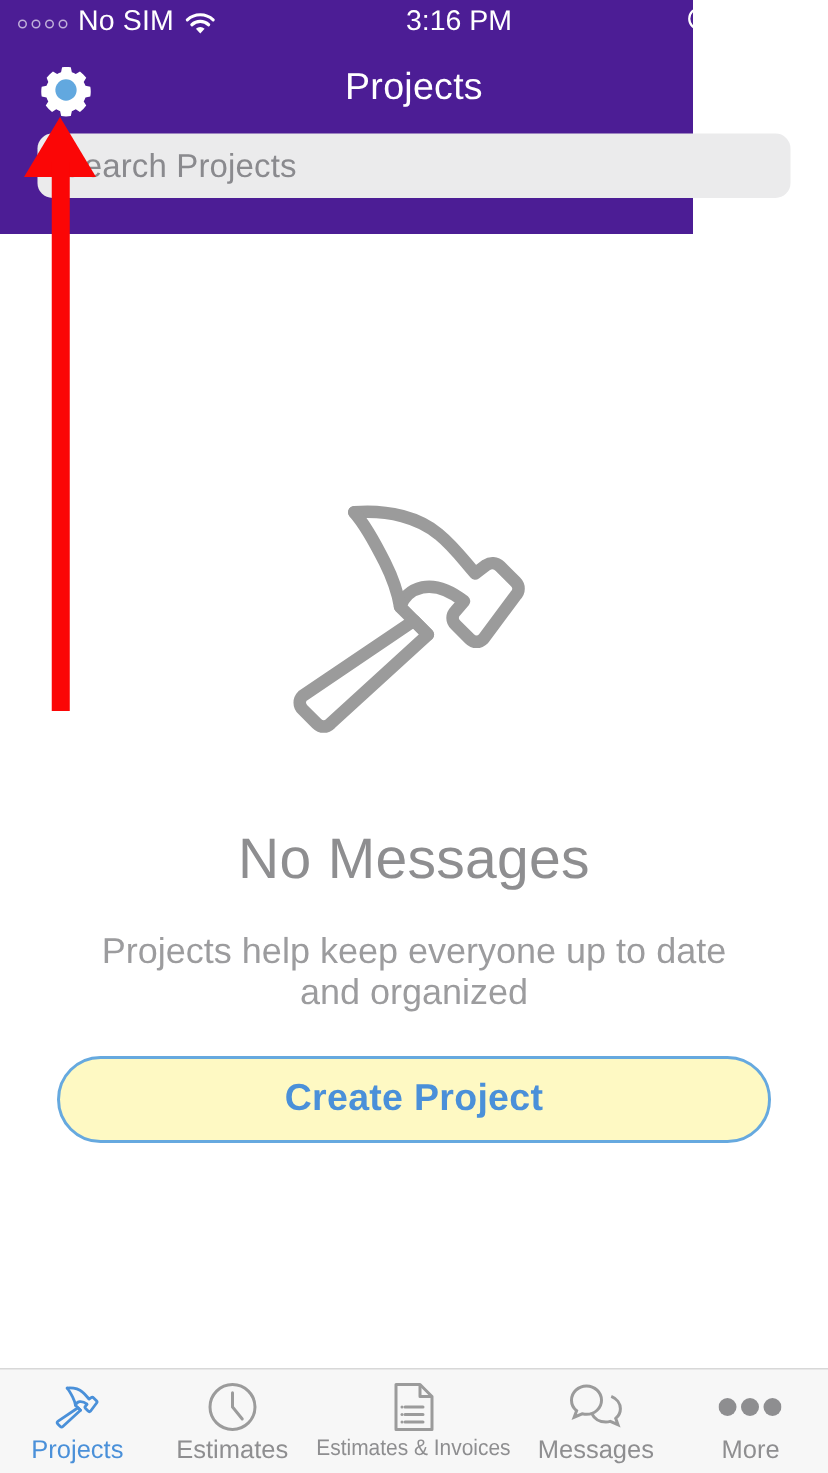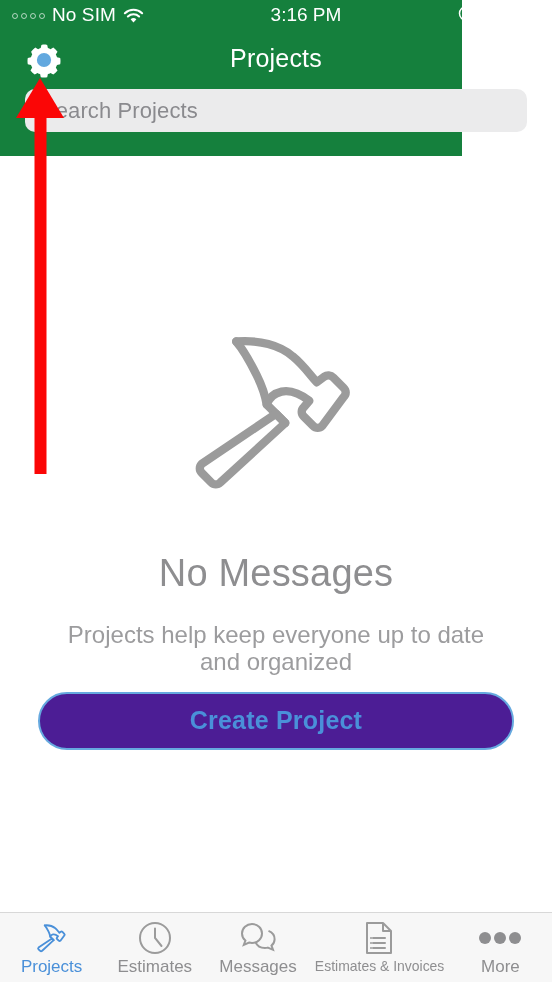--- a/index.html
+++ b/index.html
@@ -13,21 +13,21 @@
   #app {
     position: relative;
     width: 552px; height: 982px;
     background: #ffffff;
   }
 
   
   .header {
     position: absolute; left: 0; top: 0;
     width: 462px; height: 156px;
-    background: #15803d;
+    background: #4c1d95;
   }
 
   
   .statusbar {
     position: absolute; left: 0; top: 0;
     width: 552px; height: 30px;
     color: #ffffff;
   }
   .sb-left {
     position: absolute; left: 12px; top: 0;
@@ -118,24 +118,24 @@
   .empty-title {
     margin-top: 46px;
     font-size: 38px; font-weight: 400; color: #8E8E90; letter-spacing: 0.2px;
   }
   .empty-sub {
     margin-top: 26px;
     font-size: 24px; font-weight: 400; color: #9C9C9E;
     line-height: 1.14; text-align: center; max-width: 420px;
   }
   .create-btn {
-    margin-top: 16px;
+    margin-top: 28px;
     width: 476px; height: 58px;
     border: 2px solid #66A9DF; border-radius: 29px;
-    background: #4c1d95;
+    background: #fef9c3;
     display: flex; align-items: center; justify-content: center;
     color: #4A90D9; font-size: 25px; font-weight: 700; letter-spacing: 0.2px;
     cursor: pointer;
   }
 
   
   .tabbar {
     position: absolute; left: 0; bottom: 0;
     width: 552px; height: 70px;
     background: #F7F7F7;
@@ -285,46 +285,46 @@
     <div class="tab">
       <span class="tab-ico">
         <svg width="34" height="34" viewBox="0 0 34 34" fill="none">
           <circle cx="17" cy="17" r="15" stroke="#9B9B9B" stroke-width="2"></circle>
           <path d="M17 7.5 V17 L23.5 25" stroke="#9B9B9B" stroke-width="2" stroke-linecap="round"></path>
         </svg>
       </span>
       <span class="tab-label">Estimates</span>
     </div>
 
-    <div class="tab">
-      <span class="tab-ico">
-        <svg width="38" height="32" viewBox="0 0 38 32" fill="none">
-          <path d="M23 11.5c0 5.2-4.5 9.4-10 9.4-1 0-2-.2-2.9-.4l-5.3 2.3 1.6-4.3C4.3 16.8 3 14.3 3 11.5 3 6.3 7.5 2 13 2s10 4.3 10 9.5Z" stroke="#9B9B9B" stroke-width="2" fill="none"></path>
-          <path d="M16.6 20.4c1.4 3.3 5 5.6 9.3 5.6 1 0 2-.1 2.9-.4l5.2 2.2-1.5-4.2c1.9-1.6 3.1-3.9 3.1-6.4 0-3.7-2.5-6.9-6.1-8.3" stroke="#9B9B9B" stroke-width="2" fill="none"></path>
-        </svg>
-      </span>
-      <span class="tab-label">Messages</span>
-    </div>
-
     <div class="tab compact">
       <span class="tab-ico">
         <svg width="28" height="34" viewBox="0 0 28 34" fill="none">
           <path d="M2 2h16l8 8v22H2Z" stroke="#9B9B9B" stroke-width="2" fill="none" stroke-linejoin="round"></path>
           <path d="M18 2v8h8" stroke="#9B9B9B" stroke-width="2" fill="none" stroke-linejoin="round"></path>
           <path d="M8 17h12M8 22h12M8 27h12" stroke="#9B9B9B" stroke-width="2" stroke-linecap="round"></path>
           <circle cx="6" cy="17" r="1" fill="#9B9B9B"></circle>
           <circle cx="6" cy="22" r="1" fill="#9B9B9B"></circle>
           <circle cx="6" cy="27" r="1" fill="#9B9B9B"></circle>
         </svg>
       </span>
       <span class="tab-label">Estimates &amp; Invoices</span>
     </div>
 
     <div class="tab">
       <span class="tab-ico">
+        <svg width="38" height="32" viewBox="0 0 38 32" fill="none">
+          <path d="M23 11.5c0 5.2-4.5 9.4-10 9.4-1 0-2-.2-2.9-.4l-5.3 2.3 1.6-4.3C4.3 16.8 3 14.3 3 11.5 3 6.3 7.5 2 13 2s10 4.3 10 9.5Z" stroke="#9B9B9B" stroke-width="2" fill="none"></path>
+          <path d="M16.6 20.4c1.4 3.3 5 5.6 9.3 5.6 1 0 2-.1 2.9-.4l5.2 2.2-1.5-4.2c1.9-1.6 3.1-3.9 3.1-6.4 0-3.7-2.5-6.9-6.1-8.3" stroke="#9B9B9B" stroke-width="2" fill="none"></path>
+        </svg>
+      </span>
+      <span class="tab-label">Messages</span>
+    </div>
+
+    <div class="tab">
+      <span class="tab-ico">
         <svg width="42" height="14" viewBox="0 0 42 14" fill="none">
           <circle cx="6" cy="7" r="6" fill="#8E8E90"></circle>
           <circle cx="21" cy="7" r="6" fill="#8E8E90"></circle>
           <circle cx="36" cy="7" r="6" fill="#8E8E90"></circle>
         </svg>
       </span>
       <span class="tab-label">More</span>
     </div>
   </div>
 

